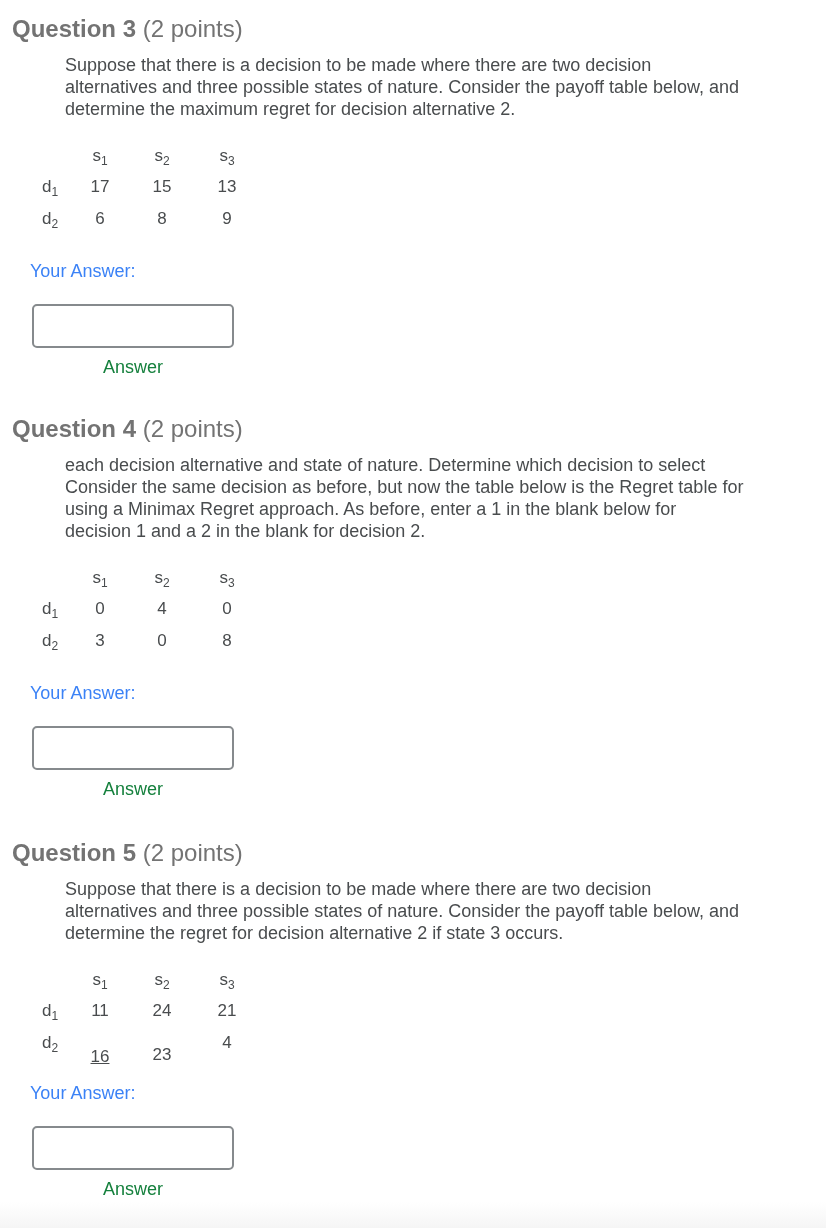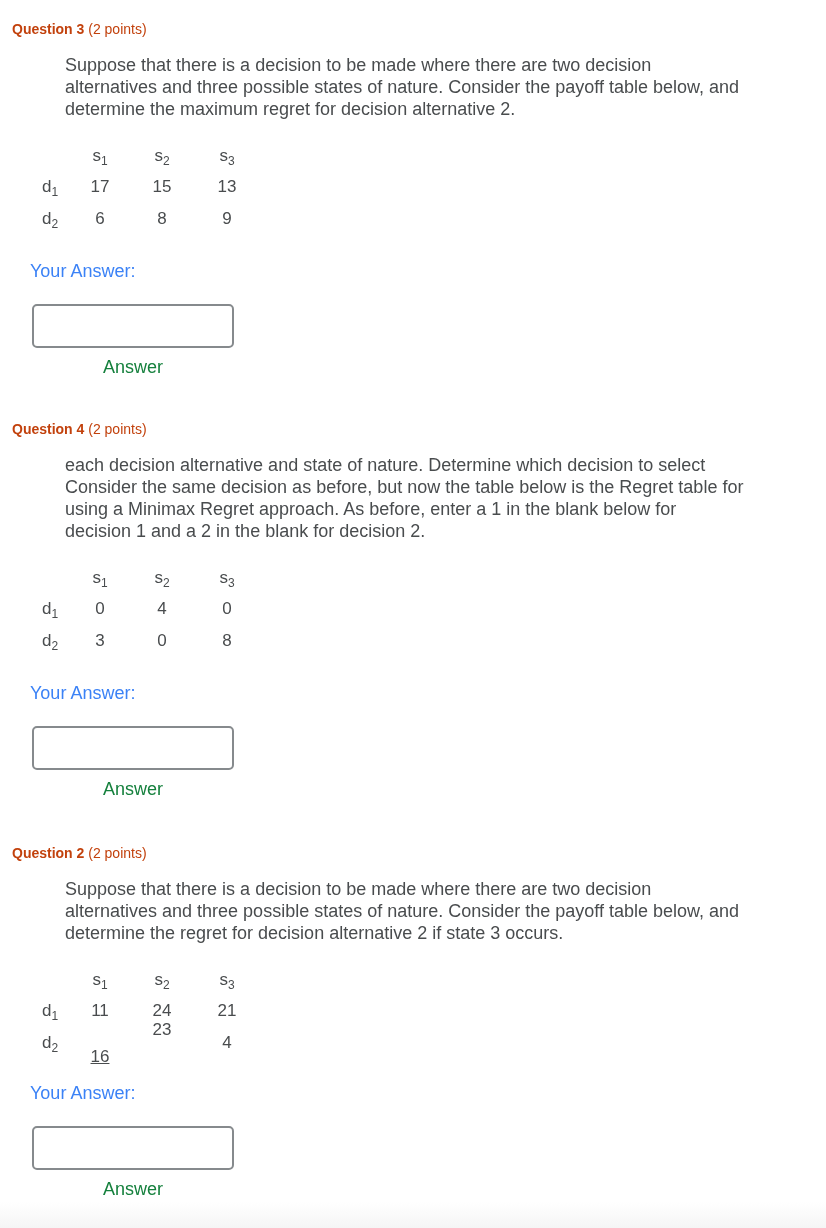--- a/index.html
+++ b/index.html
@@ -23,23 +23,23 @@
     }
     .question {
       position: absolute;
       left: 0;
       width: 826px;
     }
     .q-title {
       position: absolute;
       left: 12px;
       top: 0;
-      font-size: 14px;
+      font-size: 24px;
       line-height: 22px;
-      color: #c2410c;
+      color: #737373;
       white-space: nowrap;
     }
     .q-title .q-num { font-weight: bold; }
     .q-body {
       position: absolute;
       left: 30px;
       top: 36px;
       width: 740px;
       font-size: 18px;
       line-height: 22px;
@@ -149,39 +149,39 @@
     <span class="cell" style="left:112px;top:63px;">0</span>
     <span class="cell" style="left:177px;top:63px;">8</span>
   </div>
   <div class="your-answer" style="top:264px;">Your Answer:</div>
   <input class="answer-input" type="text" style="top: 308px;" value="">
   <div class="answer-label" style="top:360px;">Answer</div>
 </section>
 
 <section class="question" style="top:842px;">
   <div class="q-title">
-    <span class="q-num">Question 2</span>
+    <span class="q-num">Question 5</span>
     <span>(2 points)</span>
   </div>
   <div class="q-body">
     <span class="line">Suppose that there is a decision to be made where there are two decision</span>
     <span class="line">alternatives and three possible states of nature. Consider the payoff table below, and</span>
     <span class="line">determine the regret for decision alternative 2 if state 3 occurs.</span>
   </div>
   <div class="matrix" style="top:128px;">
     <span class="cell" style="left:50px;top:0;"><span>s</span><span class="sub">1</span></span>
     <span class="cell" style="left:112px;top:0;"><span>s</span><span class="sub">2</span></span>
     <span class="cell" style="left:177px;top:0;"><span>s</span><span class="sub">3</span></span>
     <span class="cell" style="left:0;top:31px;"><span>d</span><span class="sub">1</span></span>
     <span class="cell" style="left:50px;top:31px;">11</span>
     <span class="cell" style="left:112px;top:31px;">24</span>
     <span class="cell" style="left:177px;top:31px;">21</span>
     <span class="cell" style="left:0;top:63px;"><span>d</span><span class="sub">2</span></span>
     <span class="cell" style="left:50px;top:77px;text-decoration:underline;">16</span>
-    <span class="cell" style="left:112px;top:50px;">23</span>
+    <span class="cell" style="left:112px;top:75px;">23</span>
     <span class="cell" style="left:177px;top:63px;">4</span>
   </div>
   <div class="your-answer" style="top:240px;">Your Answer:</div>
   <input class="answer-input" type="text" style="top: 284px;" value="">
   <div class="answer-label" style="top:336px;">Answer</div>
 </section>
 
 <div class="bottom-fade"></div>
 
 </body></html>

